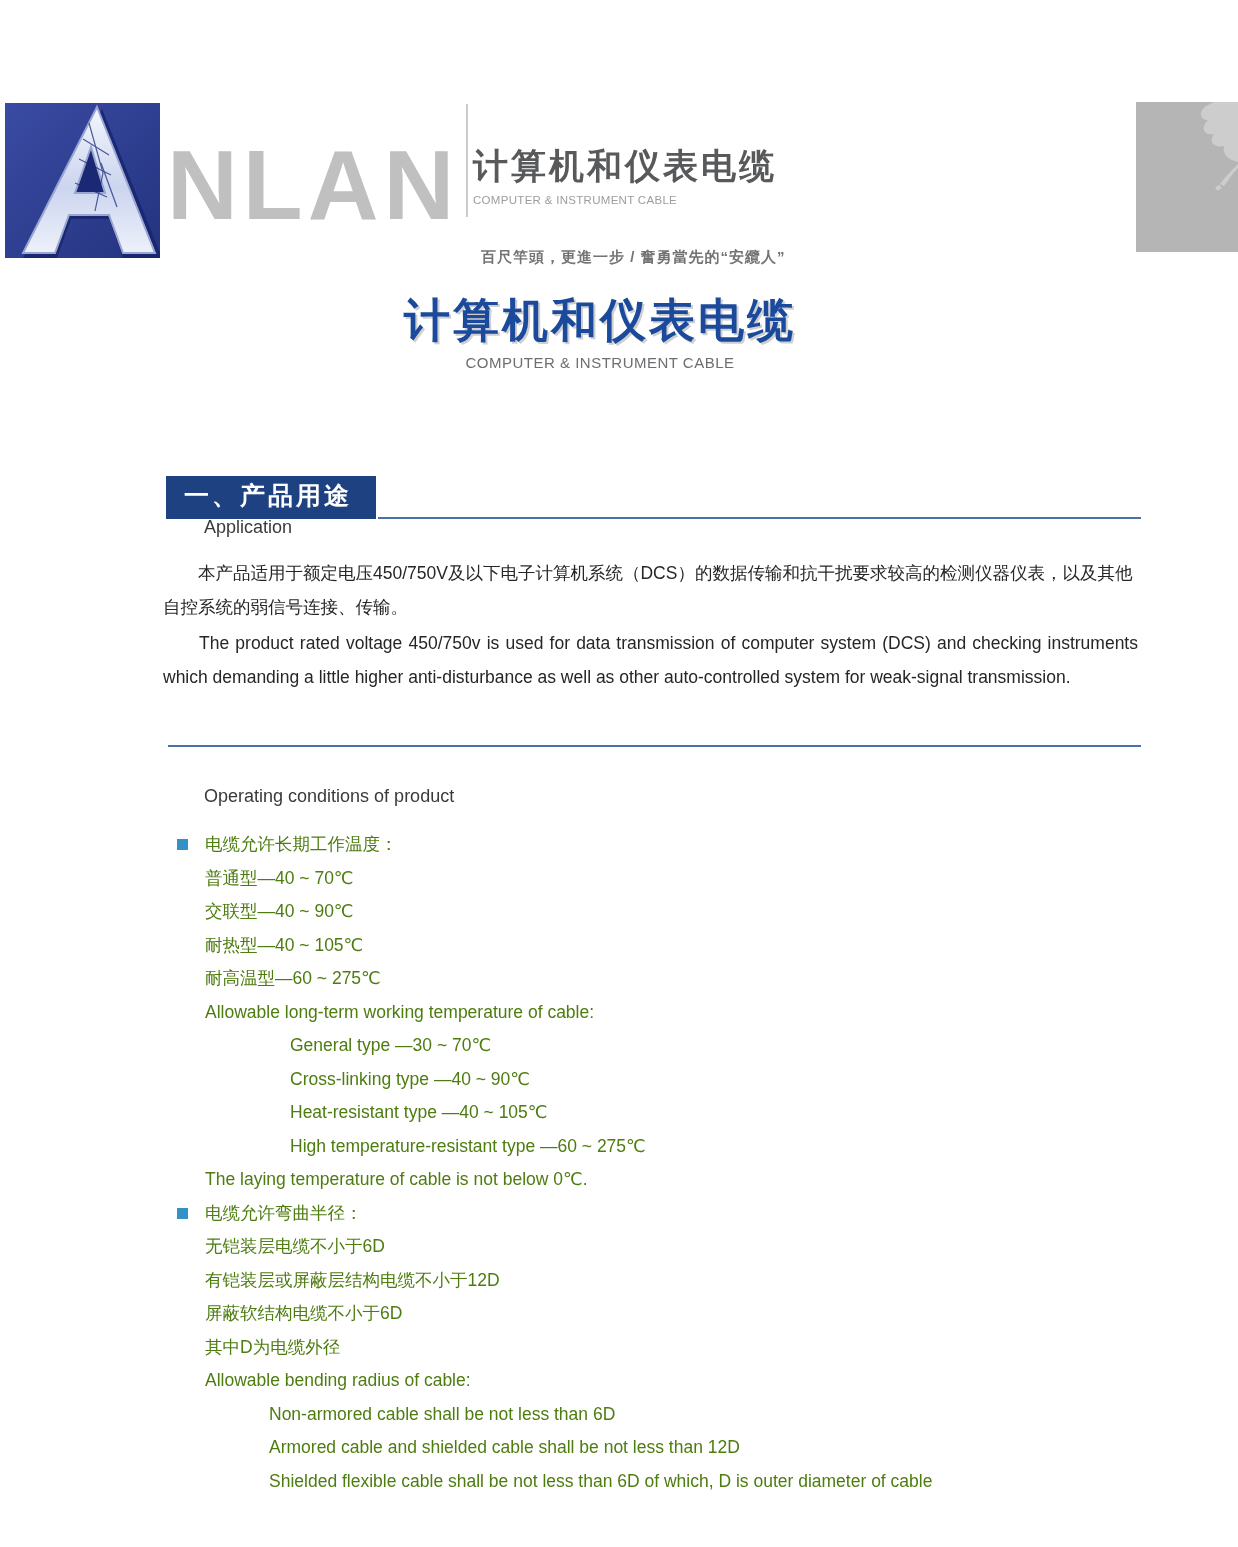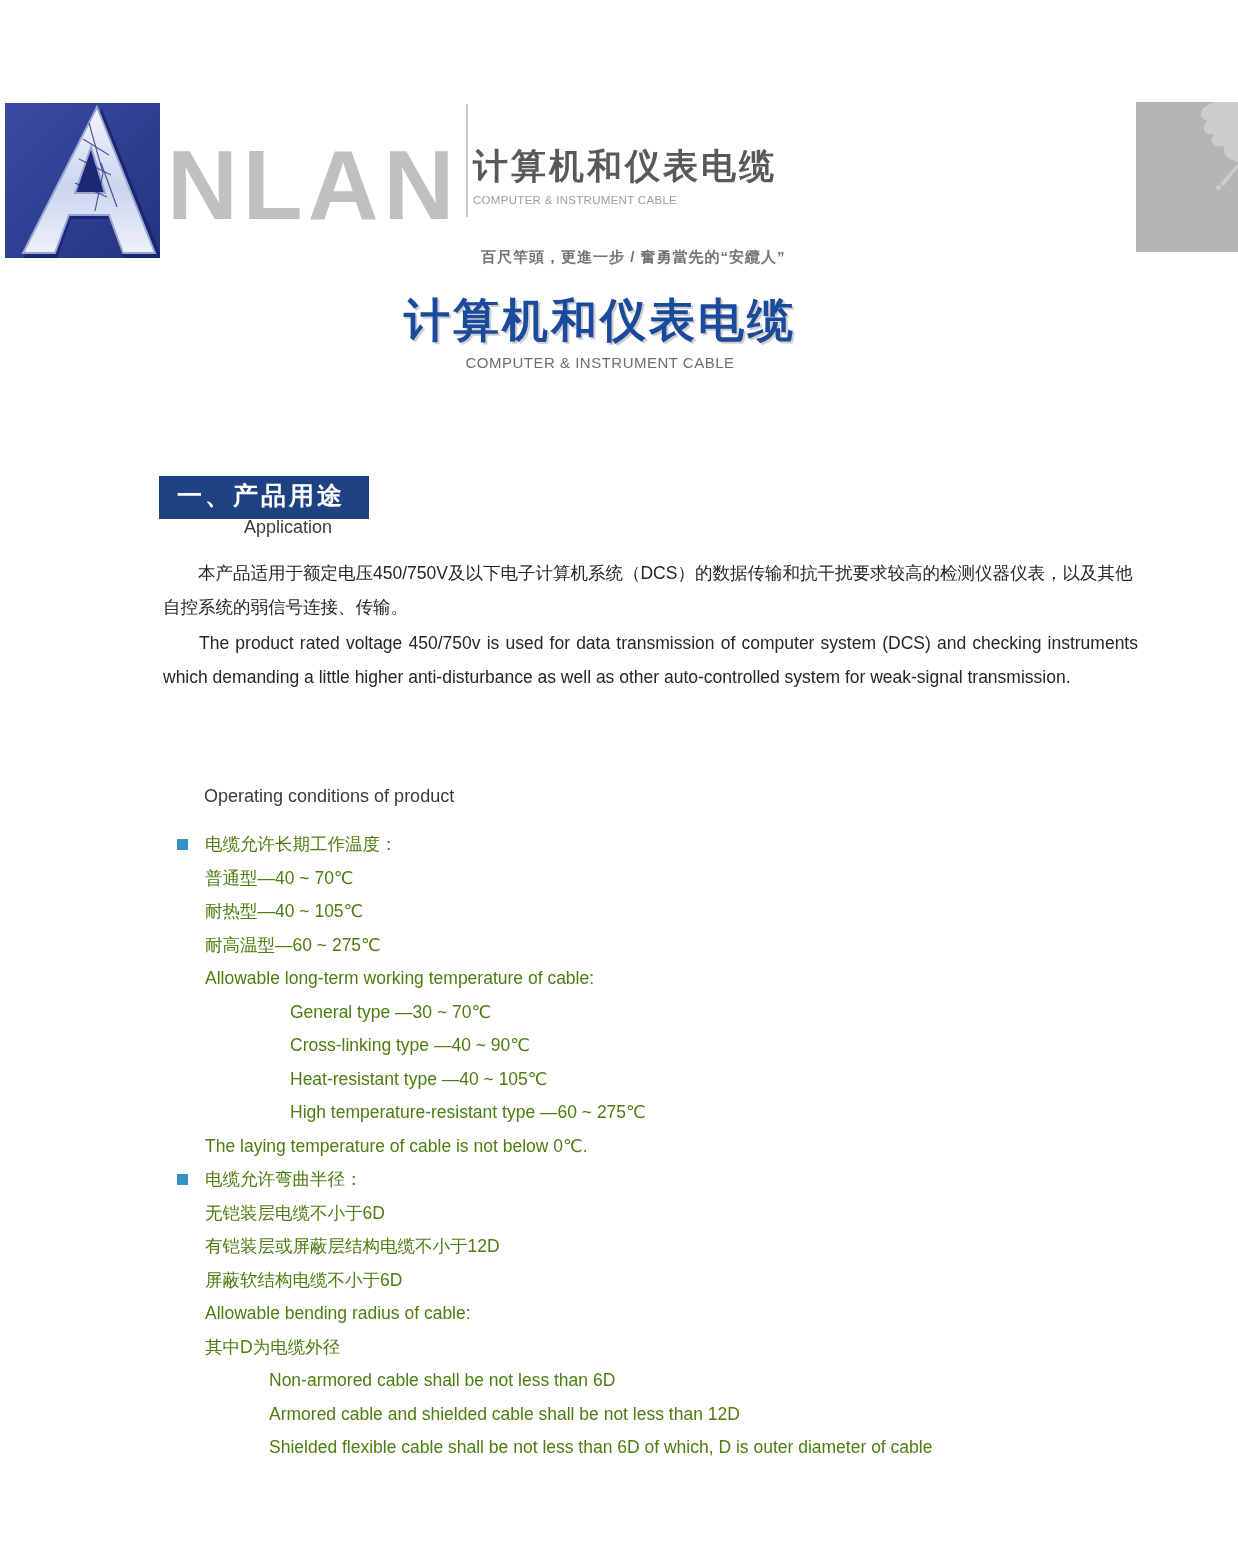--- a/index.html
+++ b/index.html
@@ -18,28 +18,28 @@
               color:#737373;letter-spacing:1px;margin-top:39px;}
   .hdr-photo{position:absolute;left:1136px;top:102px;width:102px;height:150px;background:#b5b5b5;overflow:hidden;}
 
   
   .page-title-wrap{position:absolute;left:0;top:294px;width:1200px;text-align:center;}
   .page-title{margin:0;font-size:46px;font-weight:bold;color:#1b4a9c;letter-spacing:3px;
               text-shadow:2px 2px 0 #cfcfcf;line-height:1.15;}
   .page-subtitle{margin-top:7px;font-size:15px;color:#6d6e71;letter-spacing:.5px;}
 
   
-  .sec-head{position:absolute;left:159px;width:975px;display:flex;align-items:flex-start;flex-direction:column;}
+  .sec-head{position:absolute;left:166px;width:975px;display:flex;align-items:flex-end;}
   .sec-head.s1{top:476px;}
   .sec-head.s2{top:745px;}
   .badge{background:#1e4181;color:#ffffff;font-size:25px;font-weight:bold;letter-spacing:3px;
          padding:3px 24px 7px 18px;white-space:nowrap;}
   .rule{flex:1;height:2px;background:#4a72a8;margin-left:2px;}
   .sec-sub{position:absolute;left:204px;font-size:18px;color:#3a3a3a;}
-  .sec-sub.s1{top:517px;margin-left:40px;}
+  .sec-sub.s1{top:517px;}
   .sec-sub.s2{top:786px;}
 
   .para-cn{position:absolute;left:163px;top:556px;width:975px;font-size:17.5px;line-height:34px;
            color:#262626;text-indent:2em;margin:0;}
   .para-en{position:absolute;left:163px;top:627px;width:975px;font-size:17.5px;line-height:33.5px;
            color:#262626;text-indent:36px;text-align:justify;margin:0;}
 
   
   .cond-list{position:absolute;left:163px;top:828px;width:975px;font-size:17.5px;color:#4d7c0f;}
   .line{position:relative;line-height:33.5px;padding-left:42px;}
@@ -108,34 +108,35 @@
   <p class="para-en">The product rated voltage 450/750v is used for data transmission of computer system (DCS) and checking instruments which demanding a little higher anti-disturbance as well as other auto-controlled system for weak-signal transmission.</p>
 
   <div class="sec-head s2">
     <div class="rule"></div>
   </div>
   <div class="sec-sub s2">Operating conditions of product</div>
 
   <div class="cond-list">
     <div class="line"><span class="sq"></span><span>电缆允许长期工作温度：</span></div>
     <div class="line">普通型—40 ~ 70℃</div>
+    <div class="line">交联型—40 ~ 90℃</div>
     <div class="line">耐热型—40 ~ 105℃</div>
     <div class="line">耐高温型—60 ~ 275℃</div>
     <div class="line">Allowable long-term working temperature of cable:</div>
     <div class="line ind1">General type —30 ~ 70℃</div>
     <div class="line ind1">Cross-linking type —40 ~ 90℃</div>
     <div class="line ind1">Heat-resistant type —40 ~ 105℃</div>
     <div class="line ind1">High temperature-resistant type —60 ~ 275℃</div>
 
     <div class="line">The laying temperature of cable is not below 0℃.</div>
 
     <div class="line"><span class="sq"></span><span>电缆允许弯曲半径：</span></div>
     <div class="line">无铠装层电缆不小于6D</div>
     <div class="line">有铠装层或屏蔽层结构电缆不小于12D</div>
     <div class="line">屏蔽软结构电缆不小于6D</div>
+    <div class="line">其中D为电缆外径</div>
     <div class="line">Allowable bending radius of cable:</div>
-    <div class="line">其中D为电缆外径</div>
     <div class="line ind2">Non-armored cable shall be not less than 6D</div>
     <div class="line ind2">Armored cable and shielded cable shall be not less than 12D</div>
     <div class="line ind2">Shielded flexible cable shall be not less than 6D of which, D is outer diameter of cable</div>
   </div>
 
 </div>
 
 </body></html>

